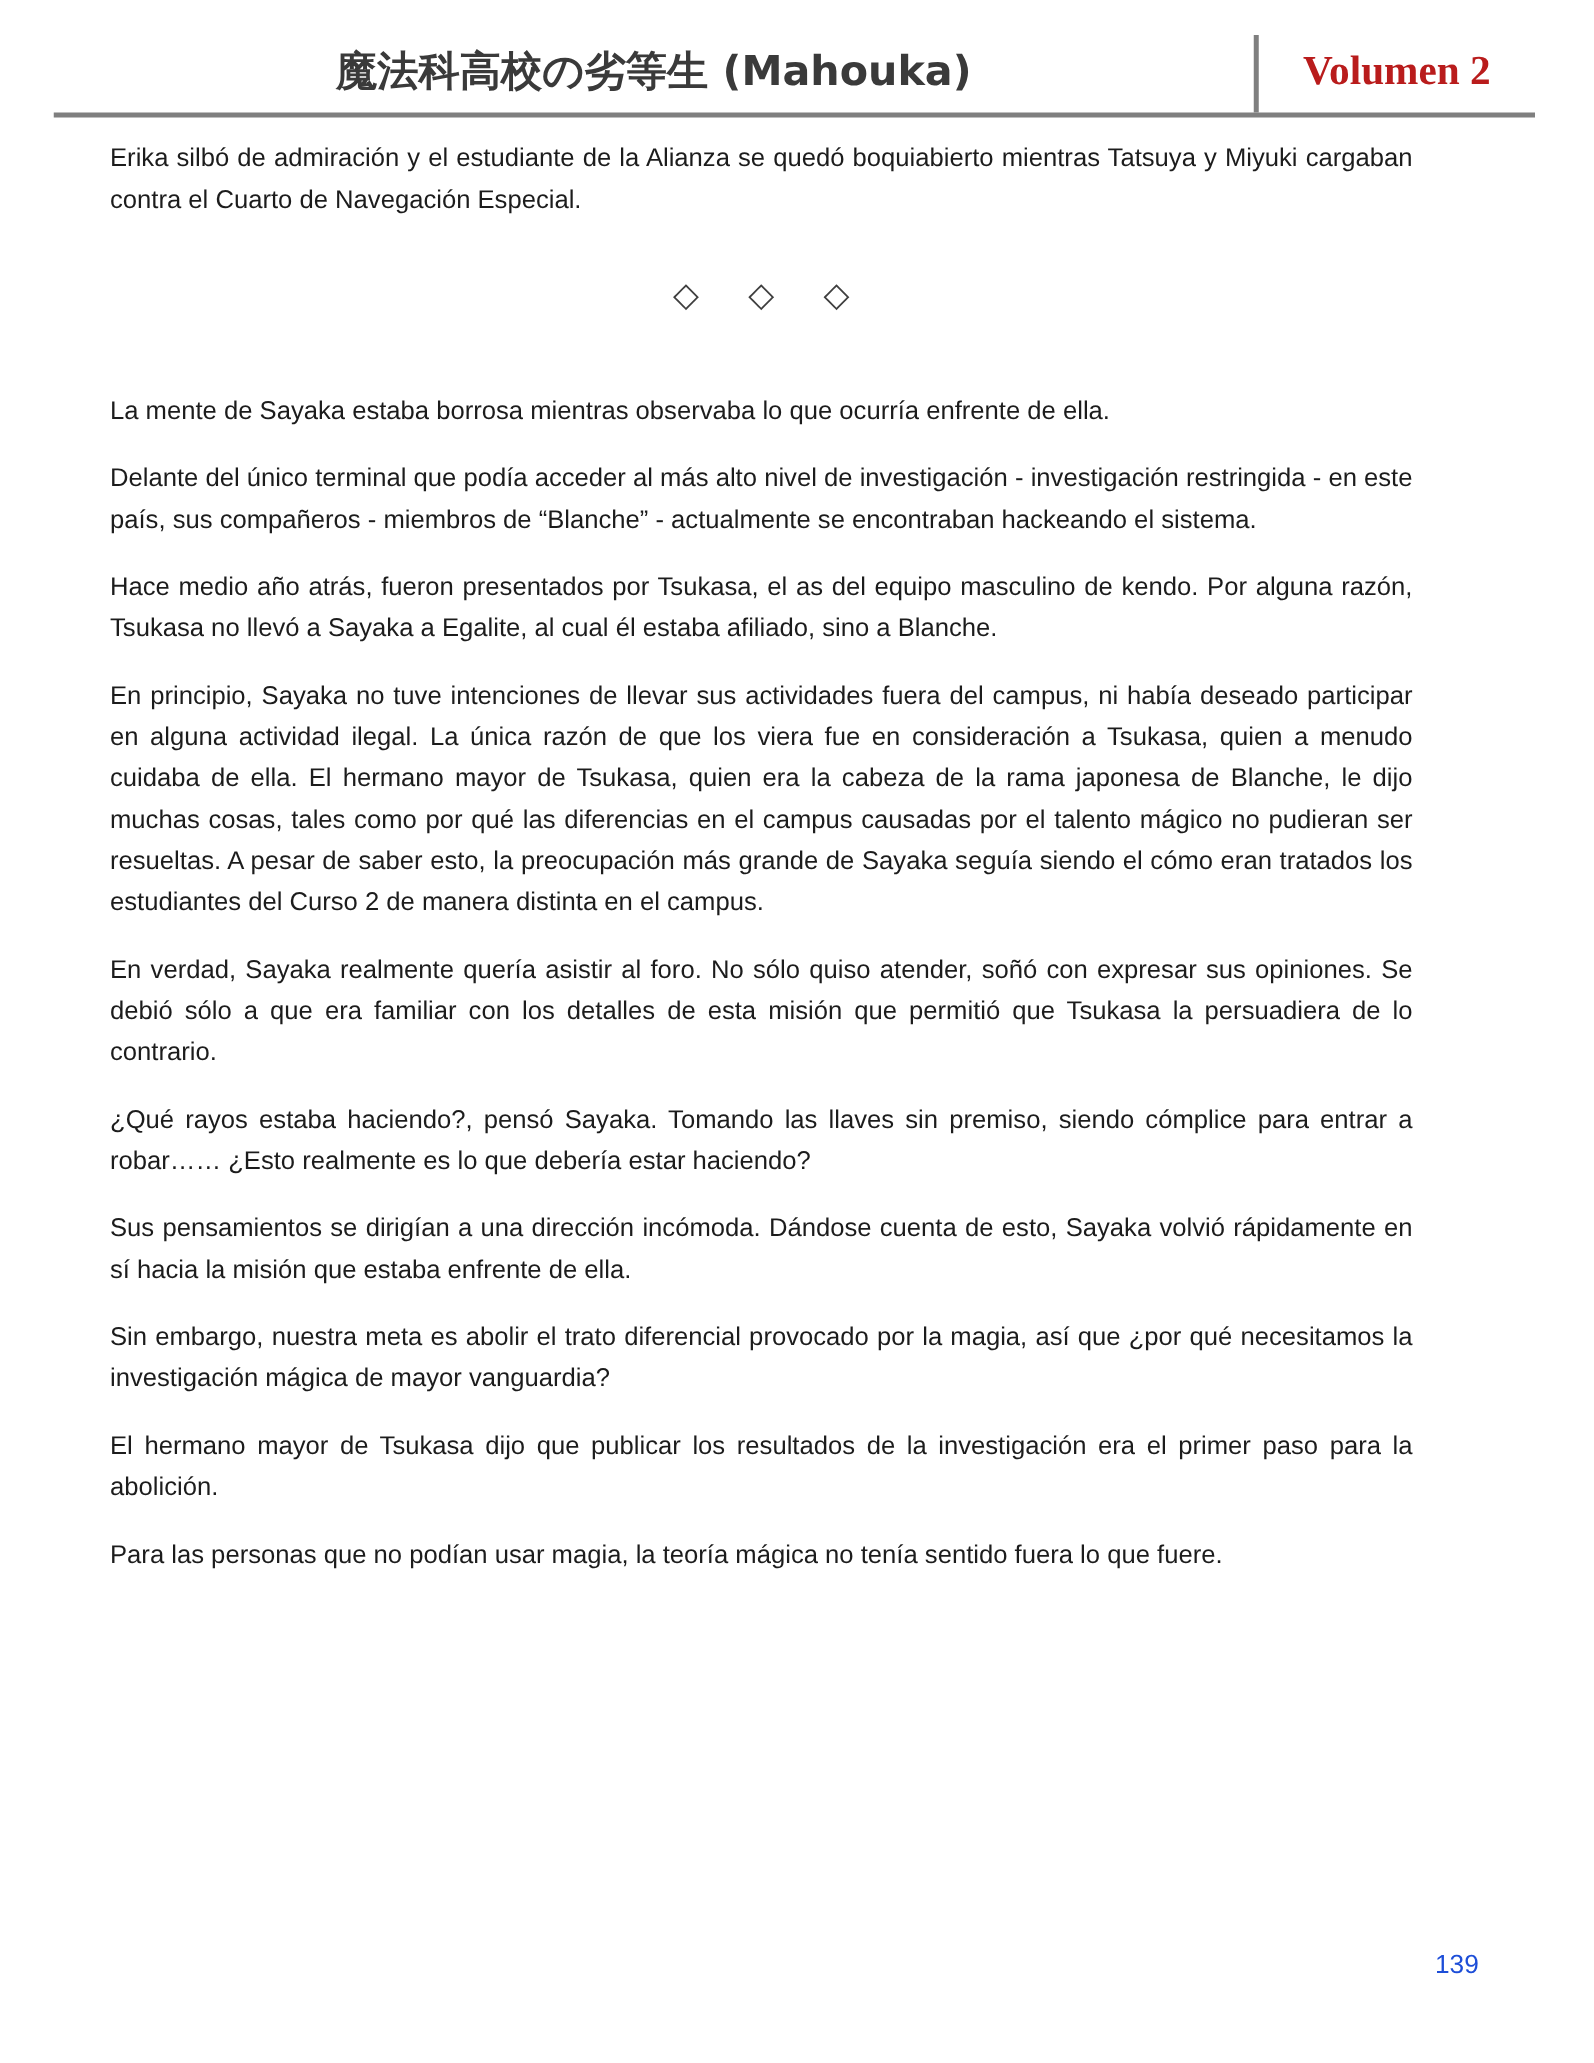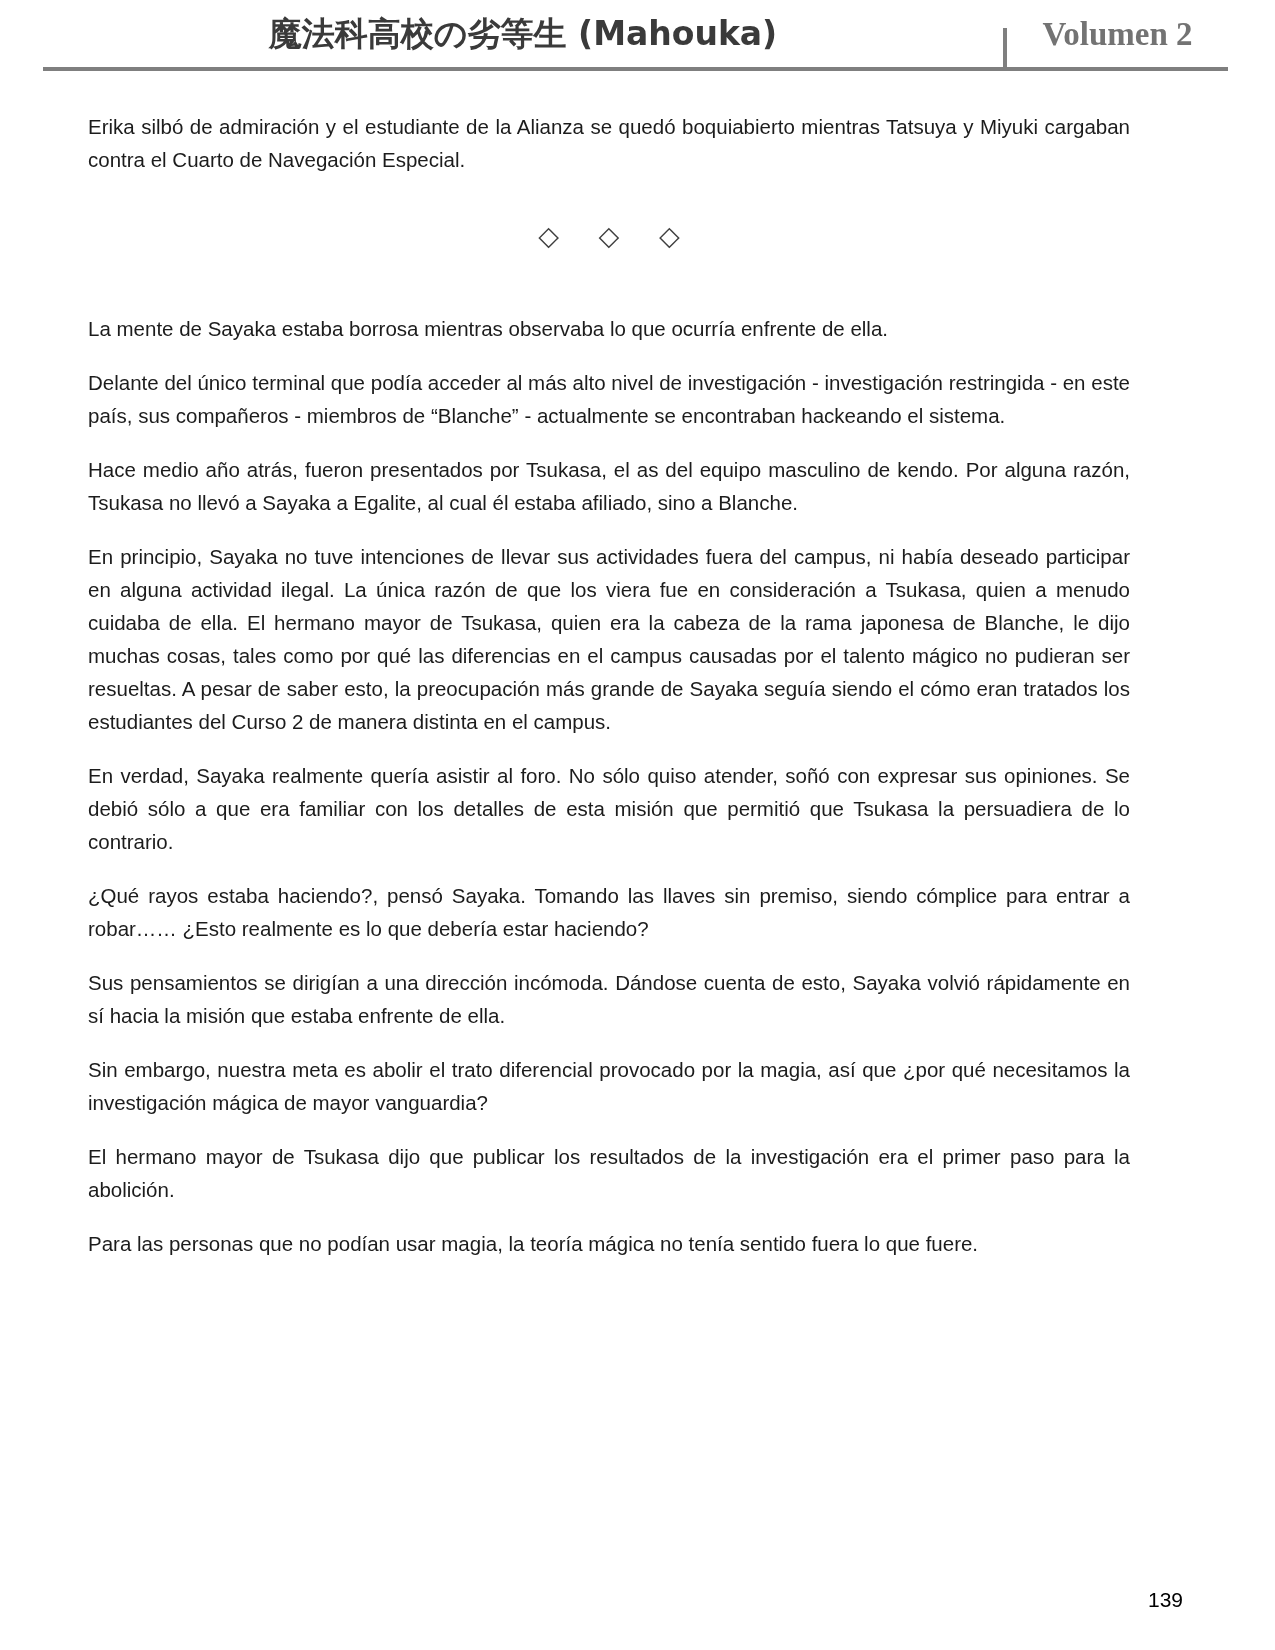--- a/index.html
+++ b/index.html
@@ -20,21 +20,21 @@
   
   .header {
     position: absolute;
     top: 0;
     left: 43px;
     width: 1185px;
   }
   .header-row {
     display: flex;
     align-items: stretch;
-    height: 67px;
+    height: 90px;
   }
   .header-title-area {
     width: 960px;
     display: flex;
     align-items: flex-end;
     justify-content: center;
     padding-bottom: 10px;
     box-sizing: border-box;
   }
   .header-title {
@@ -54,21 +54,21 @@
     display: flex;
     align-items: flex-end;
     justify-content: center;
     padding-bottom: 14px;
     box-sizing: border-box;
   }
   .header-volume {
     font-family: "Liberation Serif", "DejaVu Serif", serif;
     font-weight: bold;
     font-size: 33px;
-    color: #737373;
+    color: #b91c1c;
     white-space: nowrap;
   }
   .header-rule {
     height: 4px;
     background: #7f7f7f;
   }
   
   .content {
     position: absolute;
     top: 94px;
@@ -94,22 +94,21 @@
     letter-spacing: 16px;
     text-indent: 16px; 
     user-select: none;
   }
   
   .page-number {
     position: absolute;
     top: 1560px;
     right: 92px;
     font-size: 21px;
-    color: #000000;
-    margin-top: 28px;
+    color: #1d4ed8;
   }
 </style>
 </head>
 <body>
 
 <div class="page">
 
   <div class="header">
     <div class="header-row">
       <div class="header-title-area">

